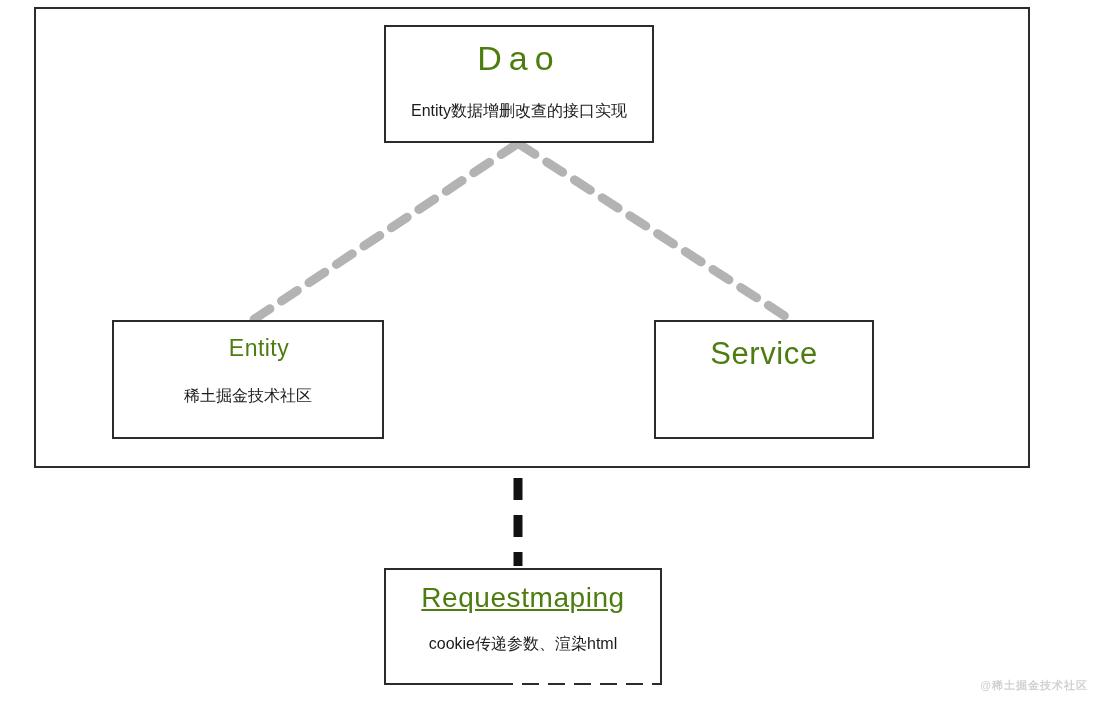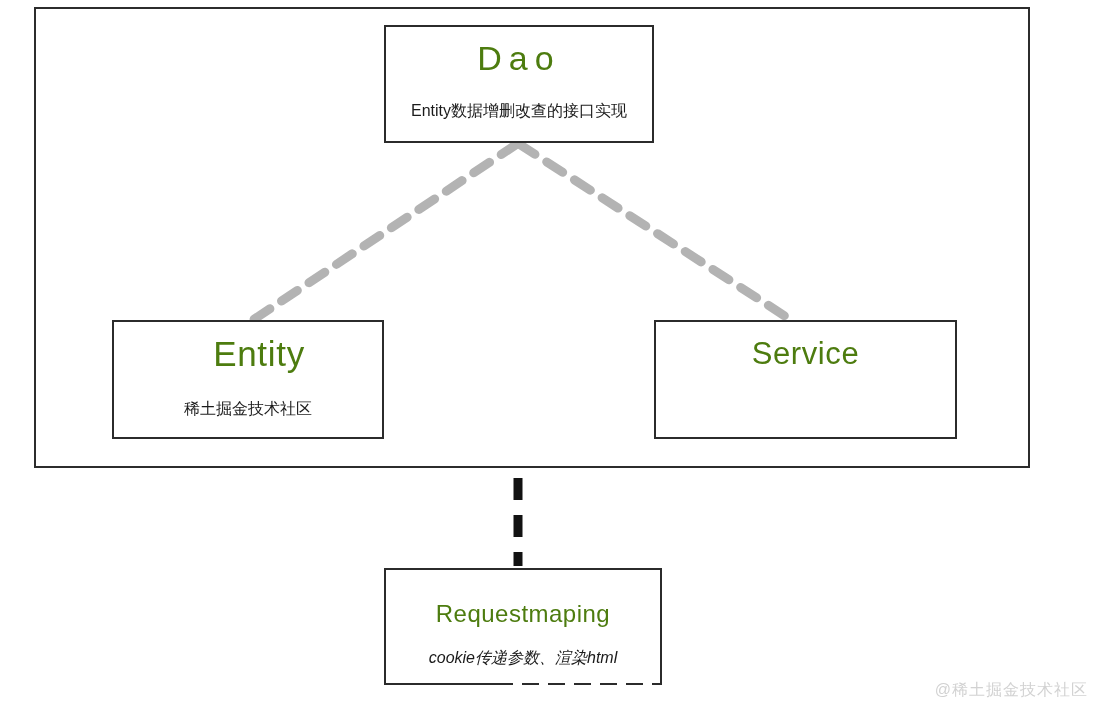--- a/index.html
+++ b/index.html
@@ -83,59 +83,59 @@
   }
 
   
   #node-entity {
     left: 112px;
     top: 320px;
     width: 272px;
     height: 119px;
   }
   #node-entity .title {
-    font-size: 35px;
+    font-size: 23px;
     padding-top: 14px;
     padding-left: 22px;
   }
   #node-entity .subtitle {
     padding-top: 26px;
   }
 
   
   #node-service {
     left: 654px;
     top: 320px;
-    width: 303px;
+    width: 220px;
     height: 119px;
     gap: 25px;
   }
   #node-service .title {
     font-size: 31px;
     padding-top: 16px;
   }
   #node-service .subtitle {
     padding-top: 24px;
   }
 
   
   #node-request {
     left: 384px;
     top: 568px;
     width: 278px;
     height: 117px;
     border-bottom-color: transparent;
   }
   #node-request .title {
-    font-size: 24px;
-    padding-top: 31px;
+    font-size: 28px;
+    padding-top: 13px;
+    text-decoration: underline;
   }
   #node-request .subtitle {
     padding-top: 22px;
-    font-style: italic;
   }
 
   
   .request-bottom-solid {
     position: absolute;
     left: 384px;
     top: 683px;
     width: 112px;
     height: 2px;
     background: #2b2b2b;
@@ -150,26 +150,27 @@
       to right,
       #2b2b2b 0px, #2b2b2b 17px,
       rgba(255,255,255,0) 17px, rgba(255,255,255,0) 26px
     );
   }
 
   
   #watermark {
     position: absolute;
     right: 14px;
-    bottom: 12px;
-    font-size: 16px;
+    bottom: 20px;
+    font-size: 11px;
     color: #d2d2d2;
     letter-spacing: 1px;
     user-select: none;
     white-space: nowrap;
+    font-weight: bold;
   }
 </style>
 </head>
 <body>
 
 <div id="canvas">
 
   <svg id="connector-layer" width="1102" height="713" viewBox="0 0 1102 713" style="position:absolute; left:0; top:0;">
 
     <line x1="517" y1="144" x2="253" y2="320" stroke="#b3b3b3" stroke-width="9" stroke-linecap="round" stroke-dasharray="19 14"></line>

